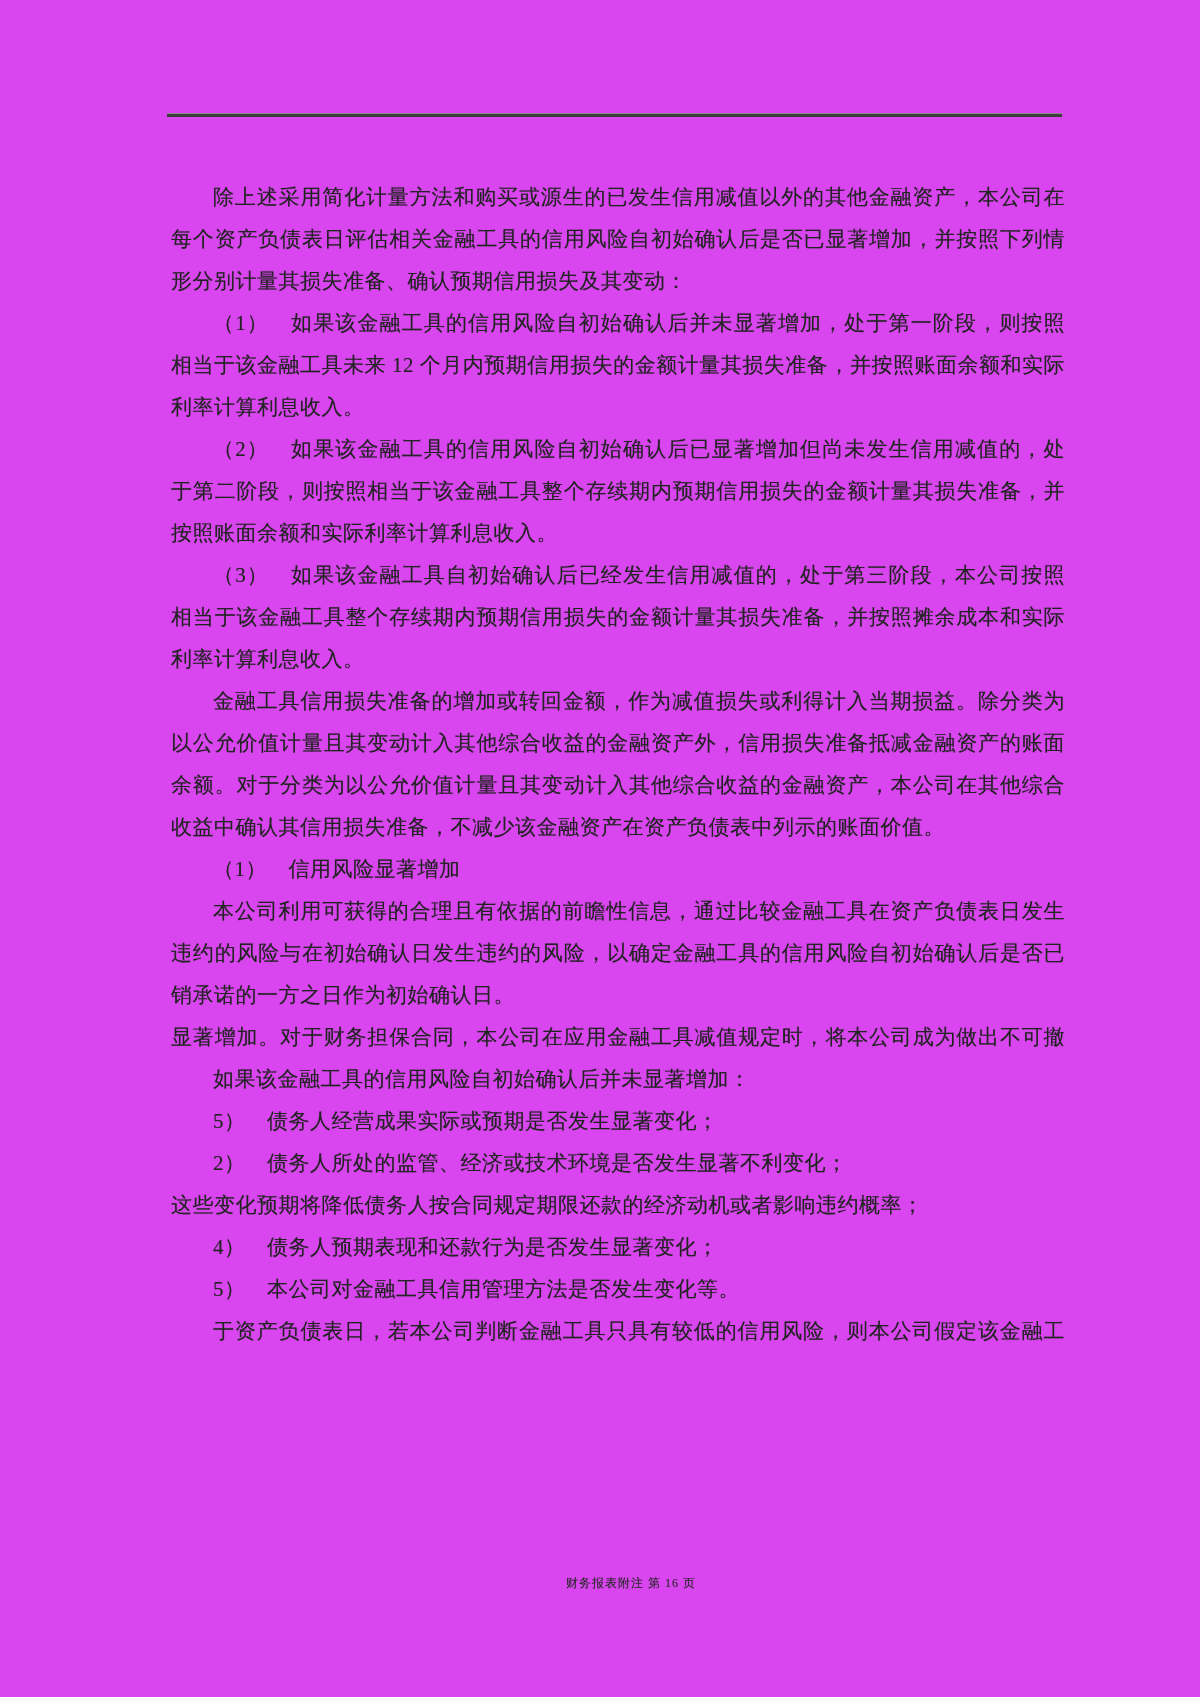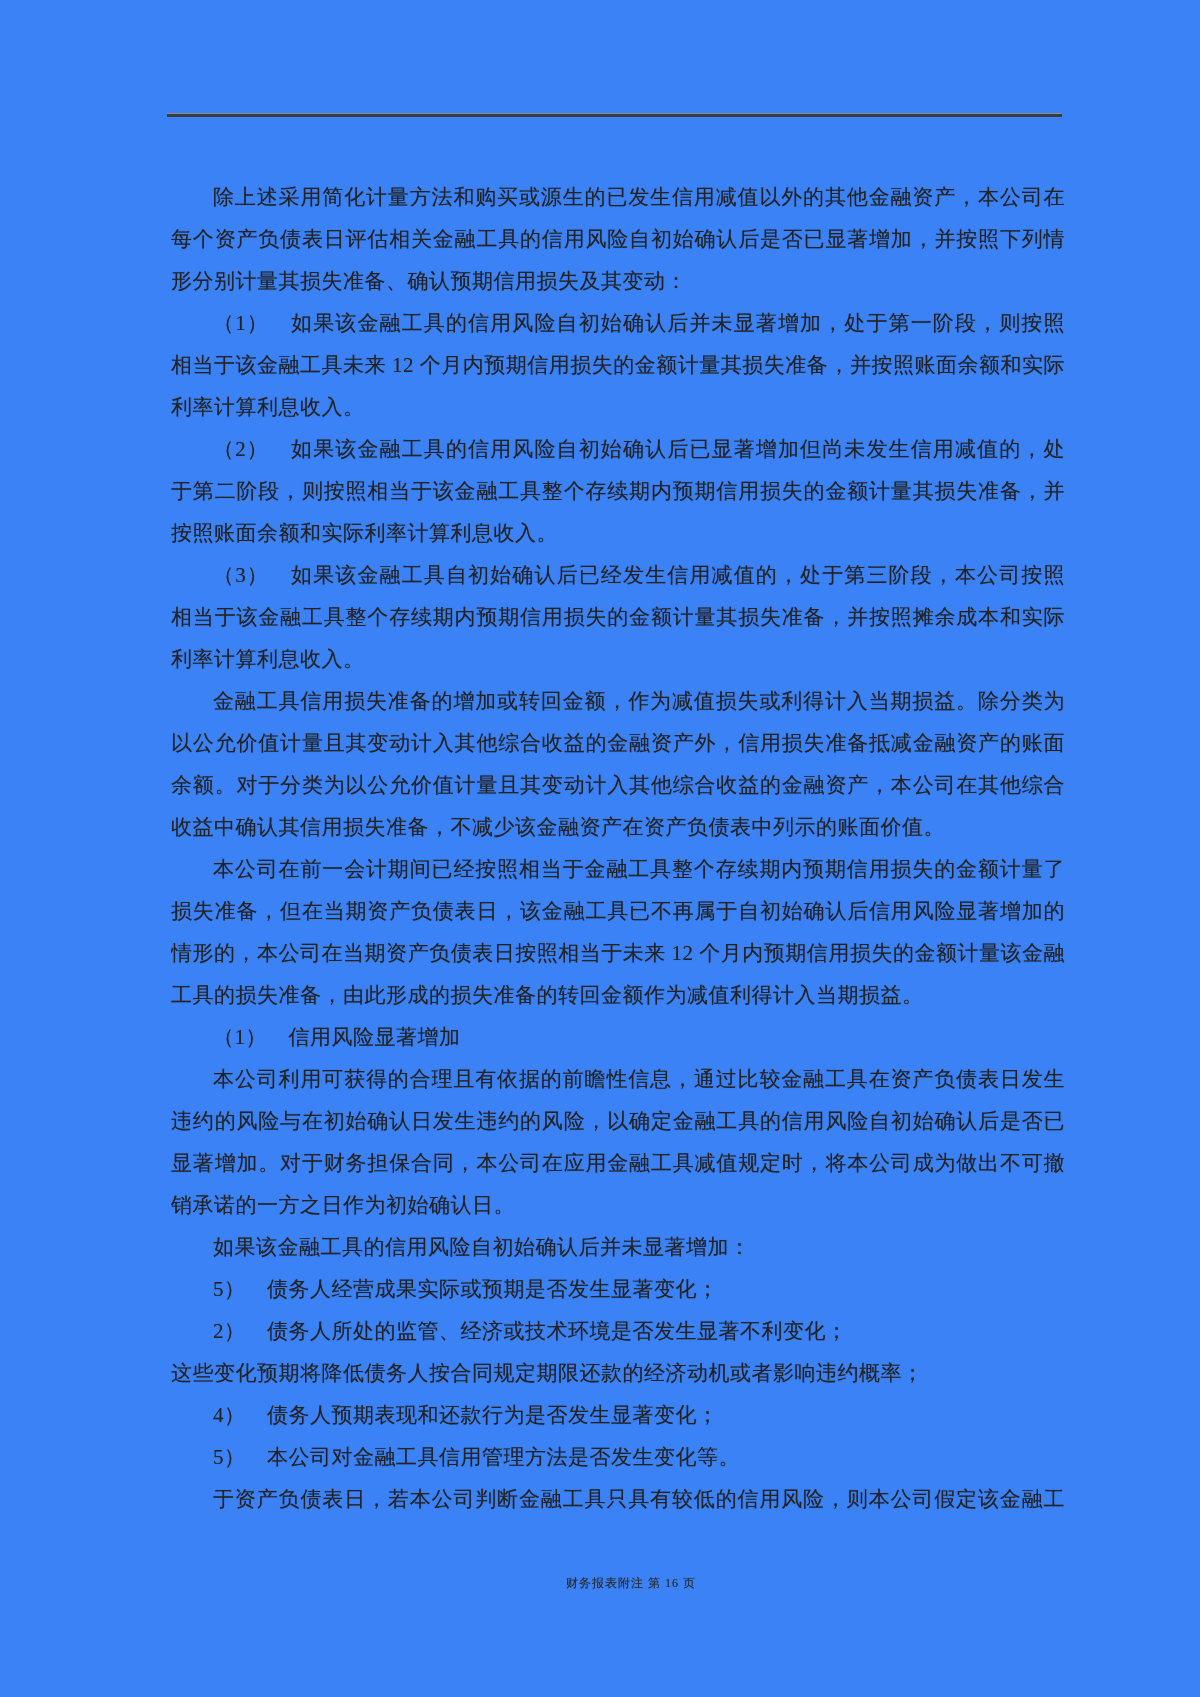--- a/index.html
+++ b/index.html
@@ -8,21 +8,21 @@
     width: 1200px;
     height: 1697px;
     overflow: hidden;
     background: #fefefe;
   }
   .page {
     position: absolute;
     left: 0; top: 0;
     width: 1200px;
     height: 1697px;
-    background: #3b82f6;
+    background: #d946ef;
     font-family: "Liberation Serif", "DejaVu Serif", serif;
     color: #232323;
   }
   .rule {
     position: absolute;
     left: 167px;
     top: 113px;
     width: 895px;
     height: 3px;
     background: #3d3d3d;
@@ -92,33 +92,27 @@
         <div class="line fill">相当于该金融工具整个存续期内预期信用损失的金额计量其损失准备，并按照摊余成本和实际</div>
         <div class="line">利率计算利息收入。</div>
       </div>
       <div class="para">
         <div class="line ind fill">金融工具信用损失准备的增加或转回金额，作为减值损失或利得计入当期损益。除分类为</div>
         <div class="line fill">以公允价值计量且其变动计入其他综合收益的金融资产外，信用损失准备抵减金融资产的账面</div>
         <div class="line fill">余额。对于分类为以公允价值计量且其变动计入其他综合收益的金融资产，本公司在其他综合</div>
         <div class="line">收益中确认其信用损失准备，不减少该金融资产在资产负债表中列示的账面价值。</div>
       </div>
       <div class="para">
-        <div class="line ind fill">本公司在前一会计期间已经按照相当于金融工具整个存续期内预期信用损失的金额计量了</div>
-        <div class="line fill">损失准备，但在当期资产负债表日，该金融工具已不再属于自初始确认后信用风险显著增加的</div>
-        <div class="line fill">情形的，本公司在当期资产负债表日按照相当于未来 12 个月内预期信用损失的金额计量该金融</div>
-        <div class="line">工具的损失准备，由此形成的损失准备的转回金额作为减值利得计入当期损益。</div>
-      </div>
-      <div class="para">
         <div class="line ind">（1）　信用风险显著增加</div>
       </div>
       <div class="para">
         <div class="line ind fill">本公司利用可获得的合理且有依据的前瞻性信息，通过比较金融工具在资产负债表日发生</div>
         <div class="line fill">违约的风险与在初始确认日发生违约的风险，以确定金融工具的信用风险自初始确认后是否已</div>
+        <div class="line">销承诺的一方之日作为初始确认日。</div>
         <div class="line fill">显著增加。对于财务担保合同，本公司在应用金融工具减值规定时，将本公司成为做出不可撤</div>
-        <div class="line">销承诺的一方之日作为初始确认日。</div>
       </div>
       <div class="para">
         <div class="line ind">如果该金融工具的信用风险自初始确认后并未显著增加：</div>
       </div>
       <div class="para">
         <div class="line ind">5）　债务人经营成果实际或预期是否发生显著变化；</div>
       </div>
       <div class="para">
         <div class="line ind">2）　债务人所处的监管、经济或技术环境是否发生显著不利变化；</div>
       </div>

